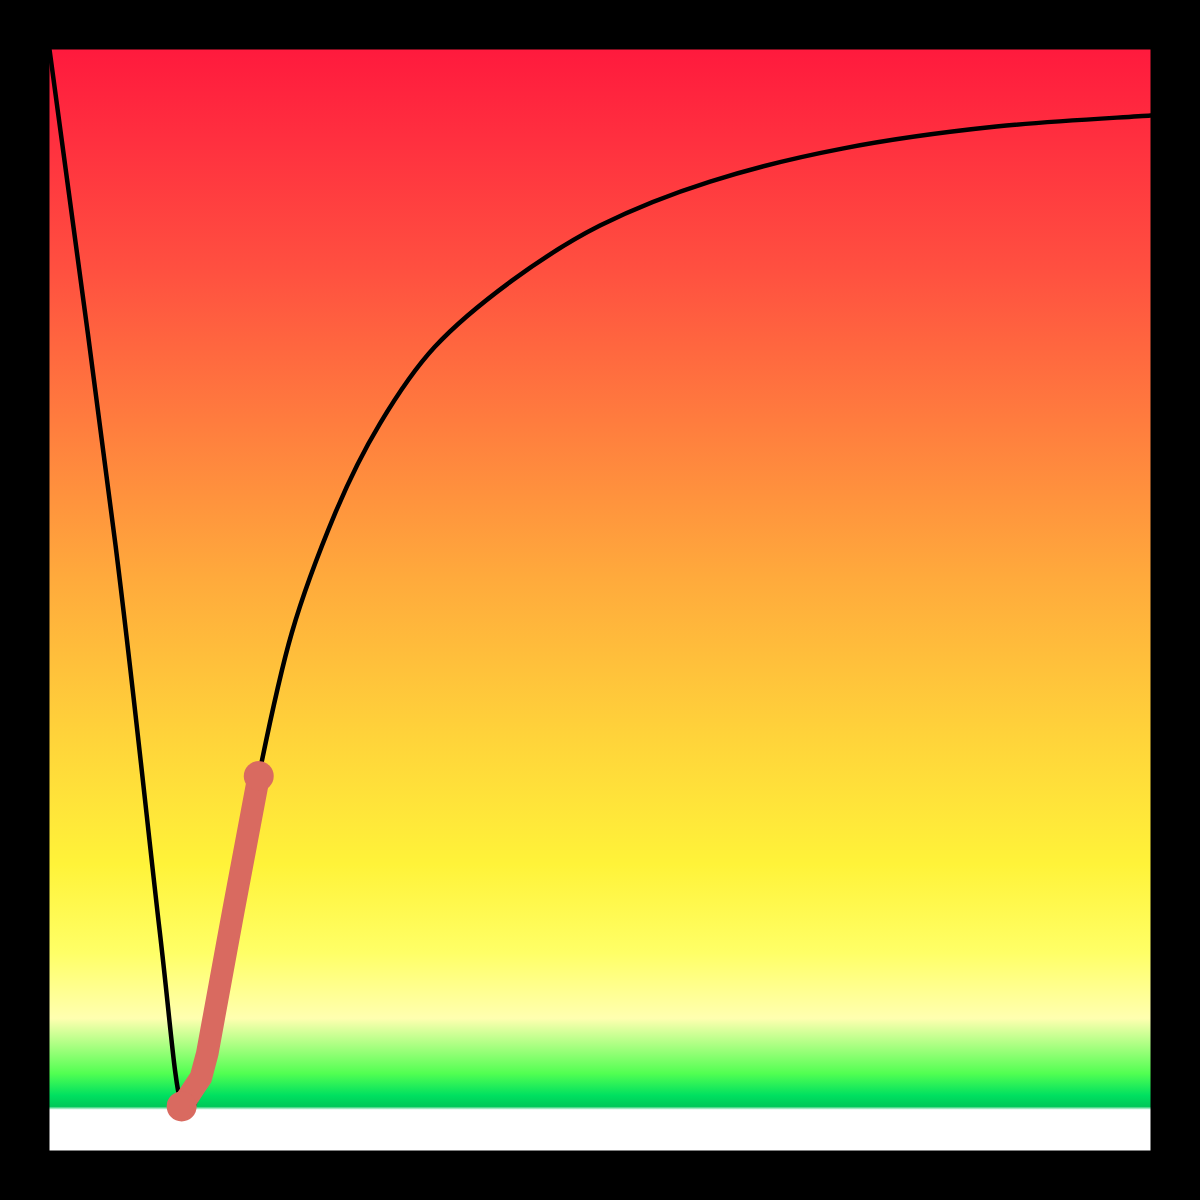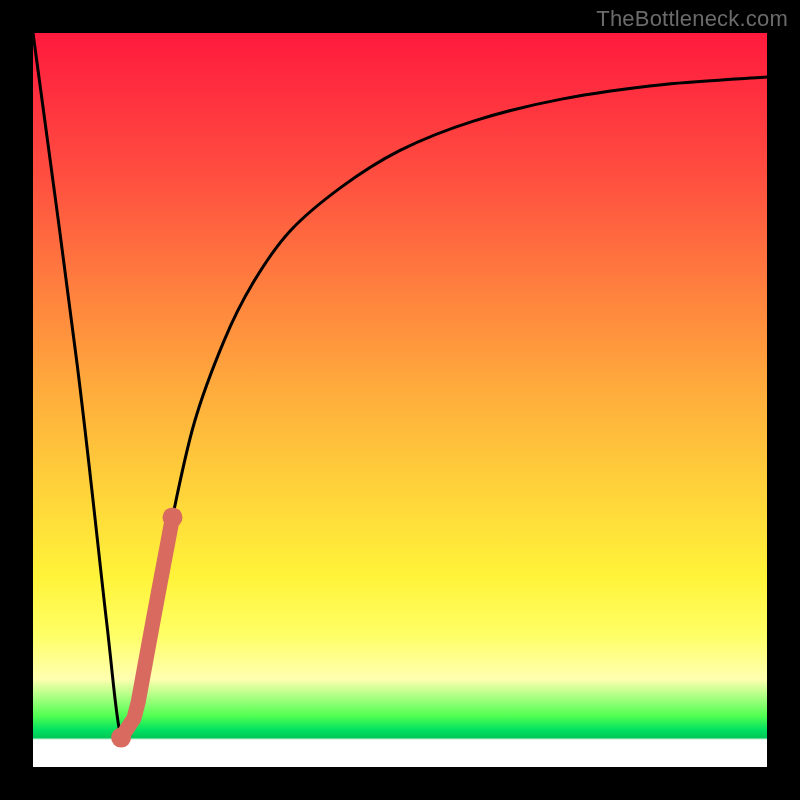--- a/index.html
+++ b/index.html
@@ -70,15 +70,14 @@
 
   <div class="plot"></div>
 
   <svg class="curve" viewBox="0 0 734 734">
     <path fill="none" stroke="#000" stroke-width="3" stroke-linecap="round" d="M0.0 0.0 C7.3 55.0 31.8 232.4 44.0 330.3 C56.3 428.2 66.1 524.8 73.4 587.2 C80.7 649.6 83.2 688.7 88.1 704.6 C93.0 720.5 97.9 699.7 102.8 682.6 C107.7 665.5 111.3 634.9 117.4 601.9 C123.6 568.9 132.1 519.9 139.5 484.4 C146.8 449.0 152.9 418.4 161.5 389.0 C170.0 359.7 181.1 331.5 190.8 308.3 C200.6 285.0 209.2 267.9 220.2 249.6 C231.2 231.2 242.2 214.1 256.9 198.2 C271.6 182.3 289.9 167.6 308.3 154.1 C326.6 140.7 345.0 128.5 367.0 117.4 C389.0 106.4 413.5 96.6 440.4 88.1 C467.3 79.5 496.7 72.2 528.5 66.1 C560.3 59.9 597.0 55.0 631.2 51.4 C665.5 47.7 716.9 45.3 734.0 44.0" id="curvePath"></path>
     <path fill="none" stroke="#d96a60" stroke-width="15" stroke-linecap="round" d="M88.1 704.6 L92.4 698.2 L96.6 691.8 L100.9 685.4 L105.2 669.2 L109.5 645.6 L113.8 622.1 L118.1 598.6 L122.3 575.8 L126.6 552.9 L130.9 530.1 L135.2 507.3 L139.5 484.4" id="hiPath"></path>
     <circle r="10" fill="#d96a60" id="hiDotA" cx="88.1" cy="704.6"></circle>
     <circle r="10" fill="#d96a60" id="hiDotB" cx="139.5" cy="484.4"></circle>
   </svg>
 
-  <div class="watermark">TheBottleneck.com</div>
 
 </div>
 
 </body></html>

